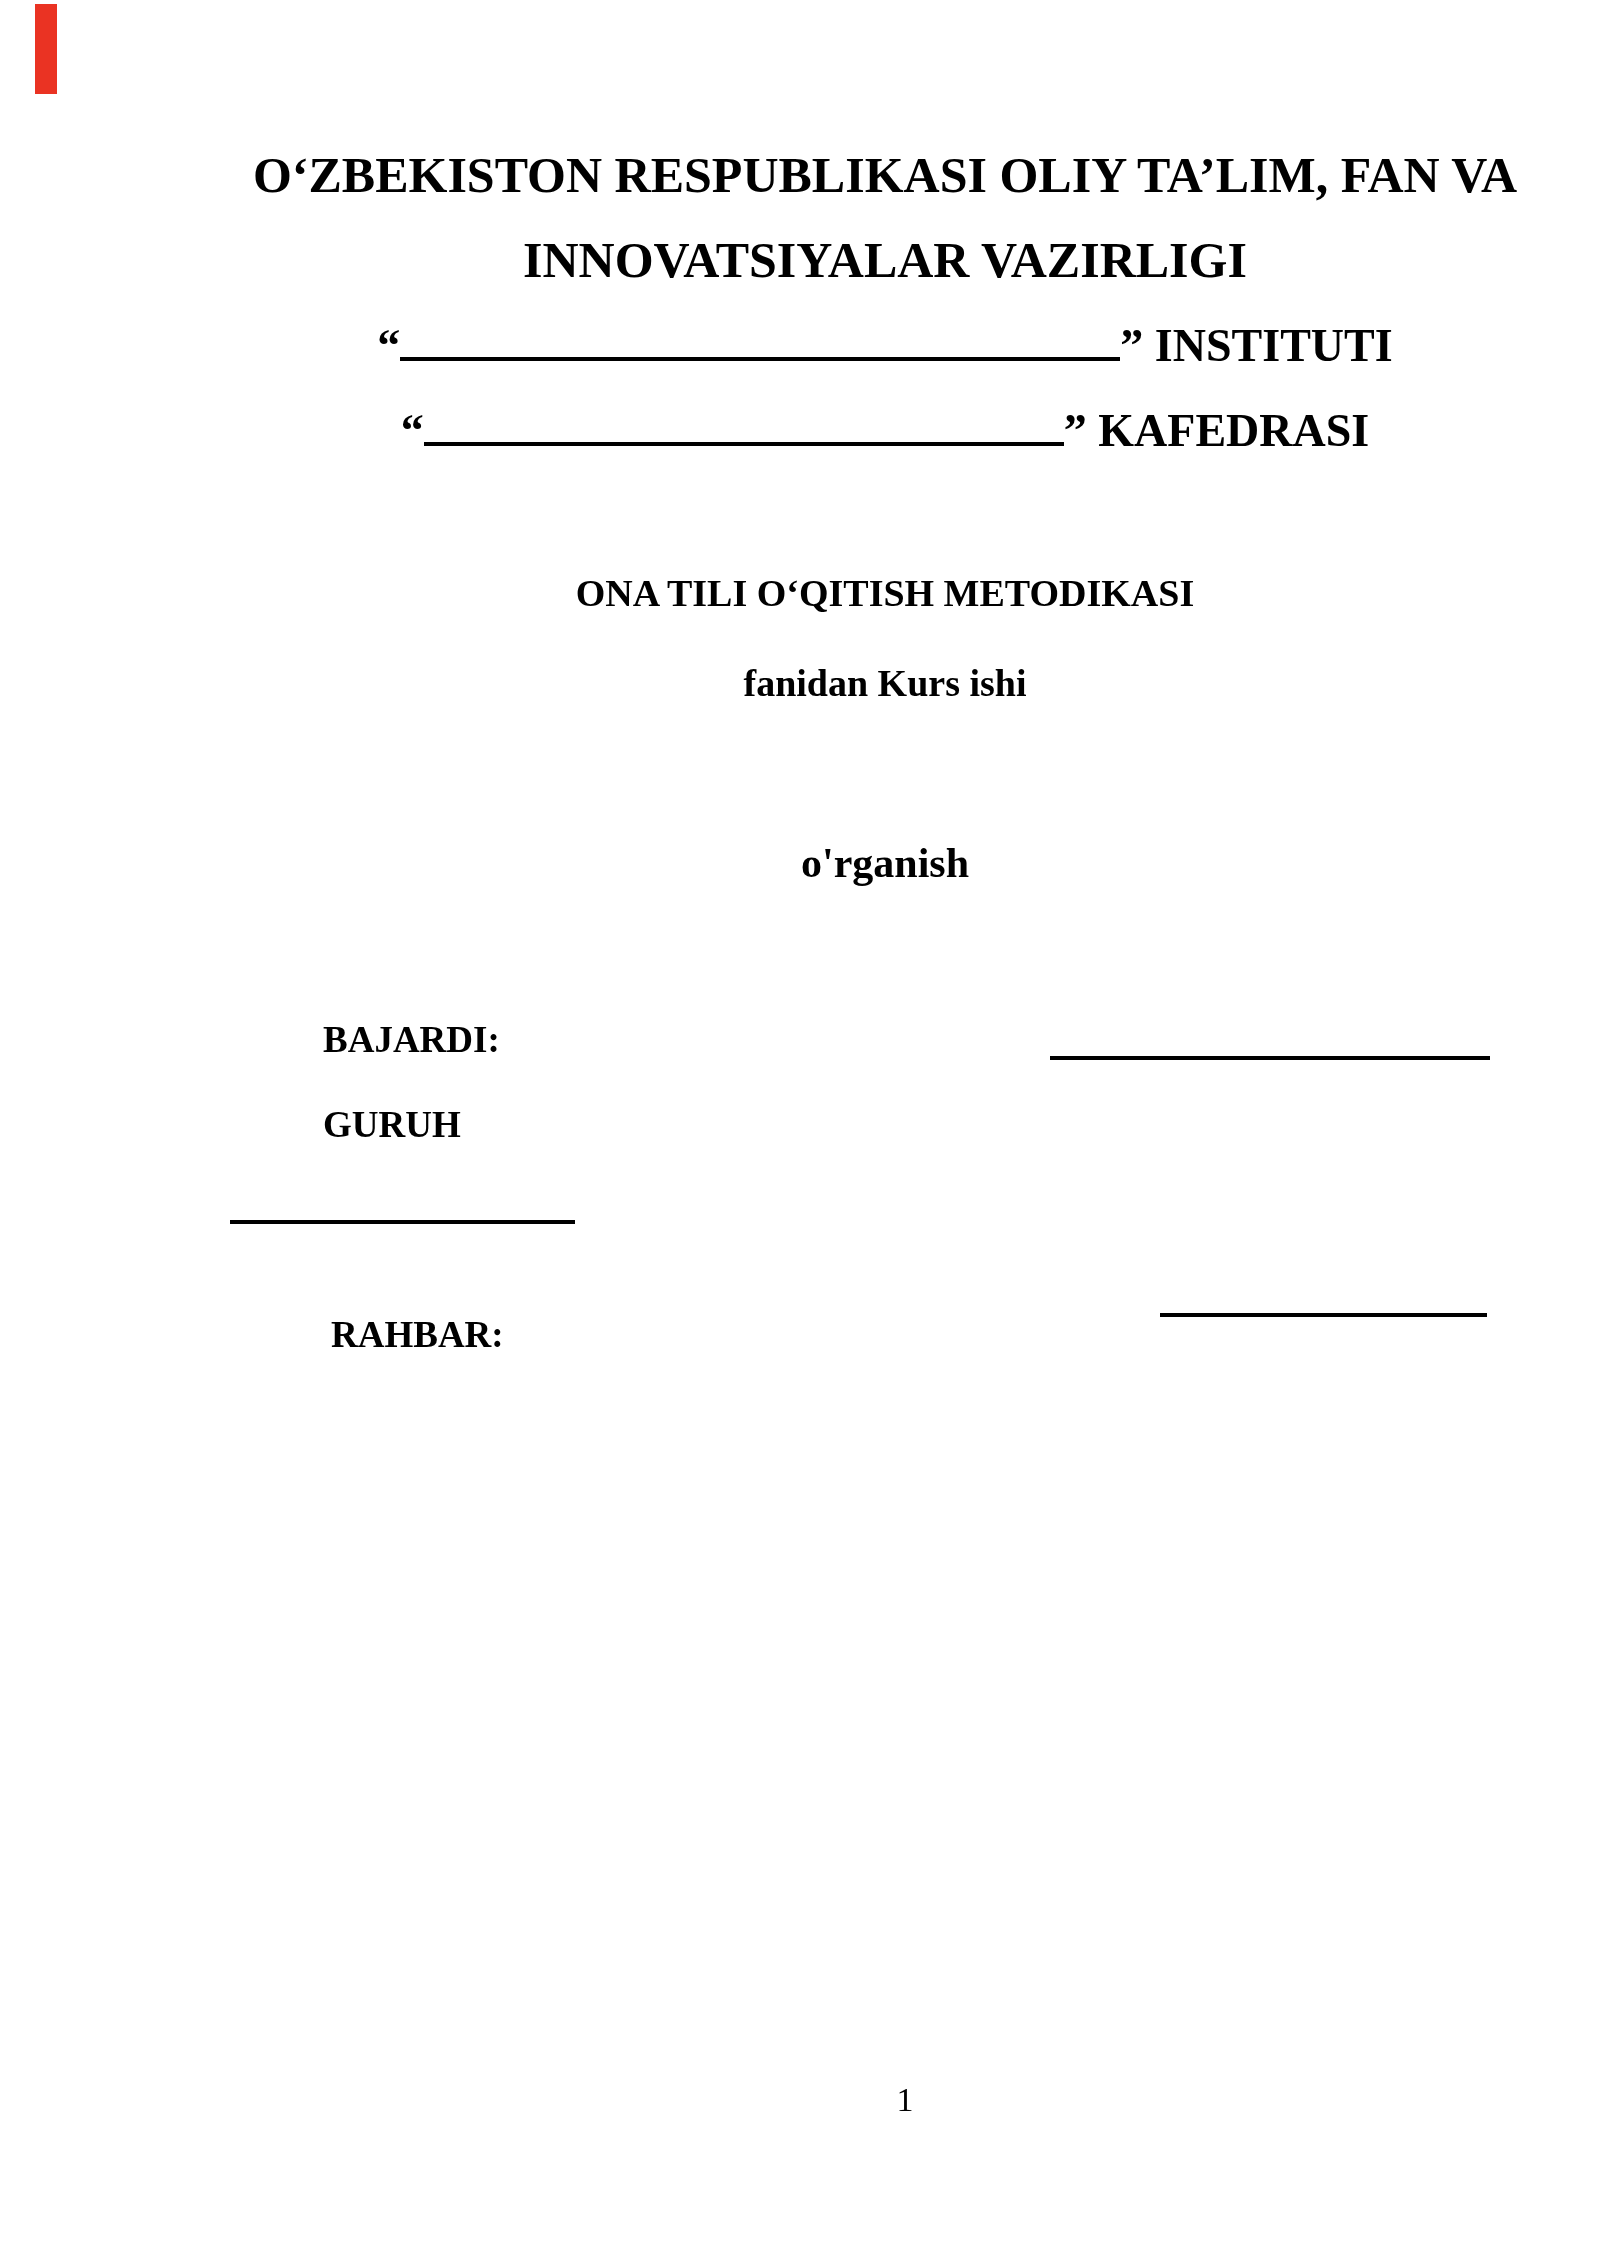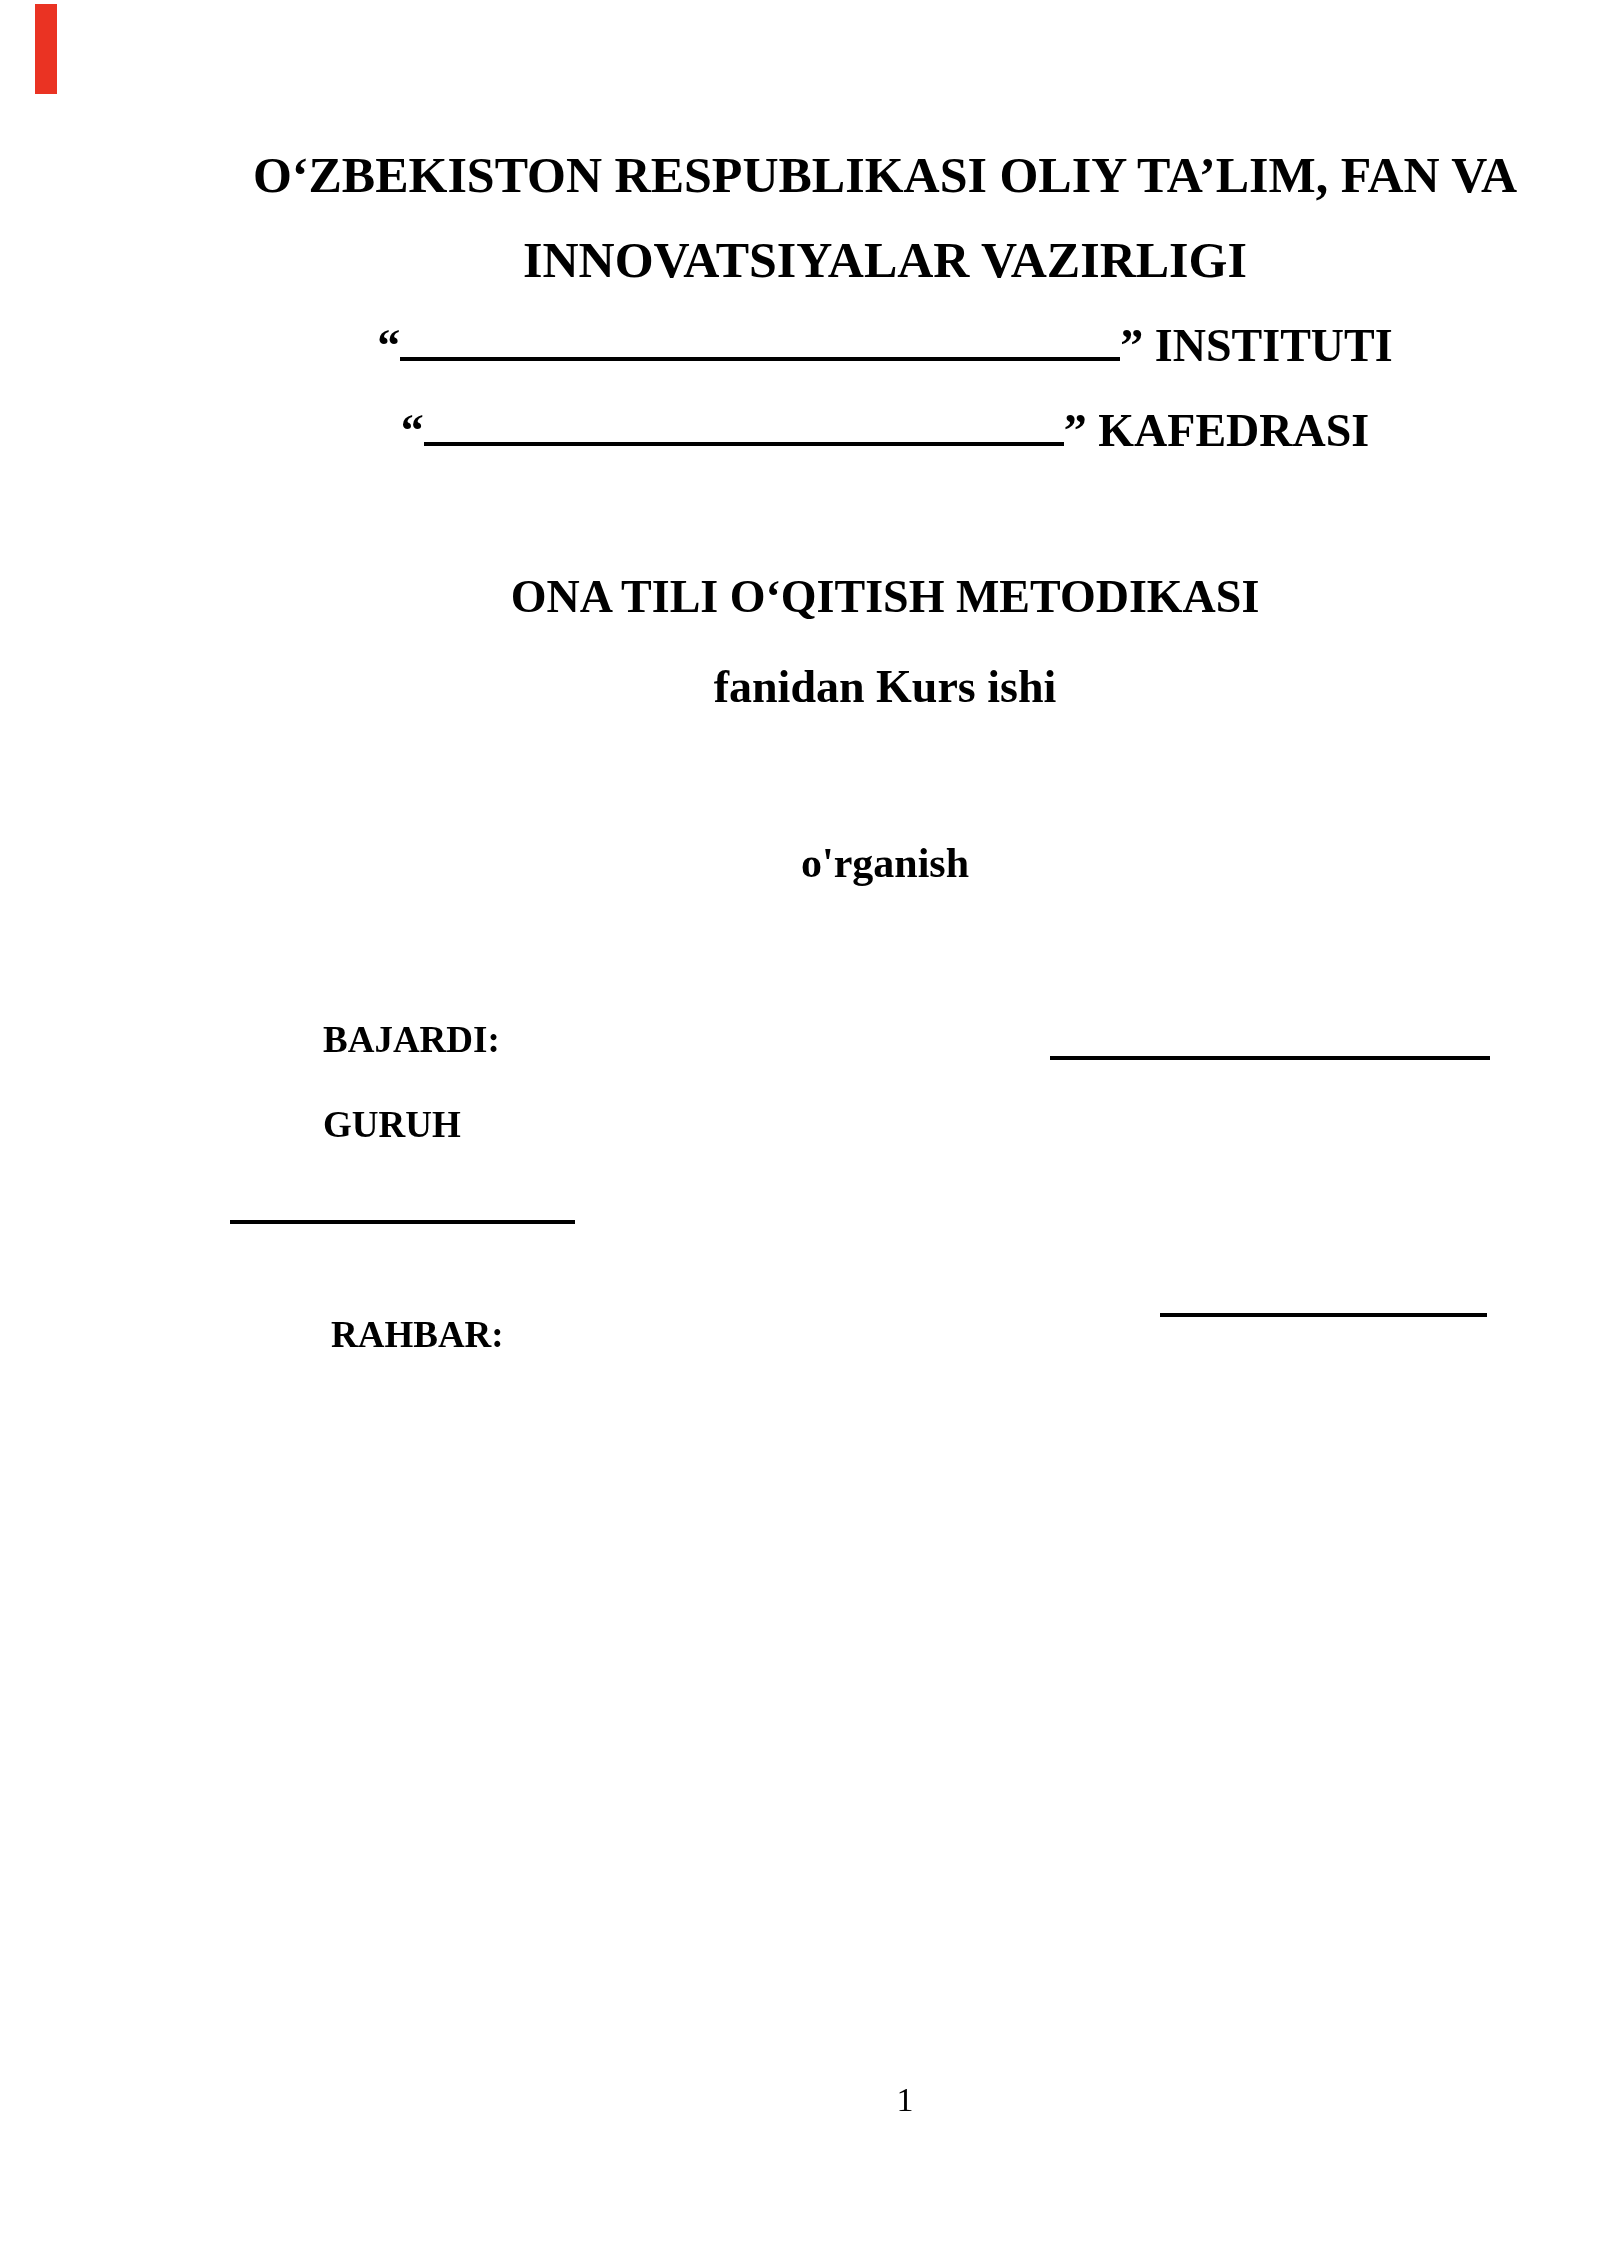--- a/index.html
+++ b/index.html
@@ -23,21 +23,21 @@
     white-space: pre;
     font-weight: bold;
   }
   .center {
     left: 170px;
     right: 0;
     text-align: center;
   }
   .title   { font-size: 50px; }
   .quoted  { font-size: 46px; }
-  .subject { font-size: 46px; }
+  .subject { font-size: 38px; }
   .topic   { font-size: 42px; }
   .credit  { font-size: 37px; }
   .yearline{ font-size: 37px; }
   .pagenum { font-size: 34px; font-weight: normal; }
   .blank {
     display: inline-block;
     border-bottom: 4px solid #000;
     height: 2px;
   }
   .hline {

